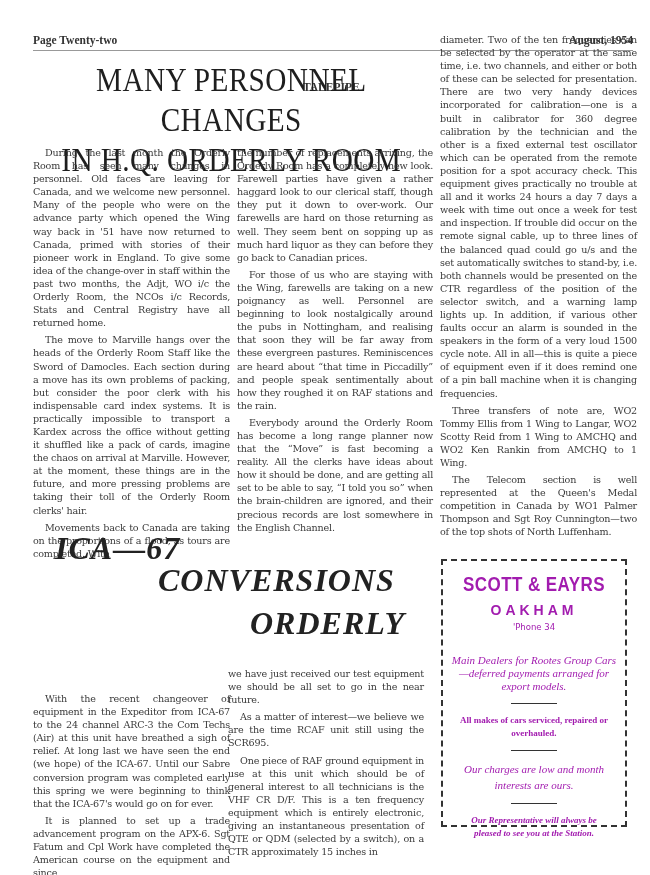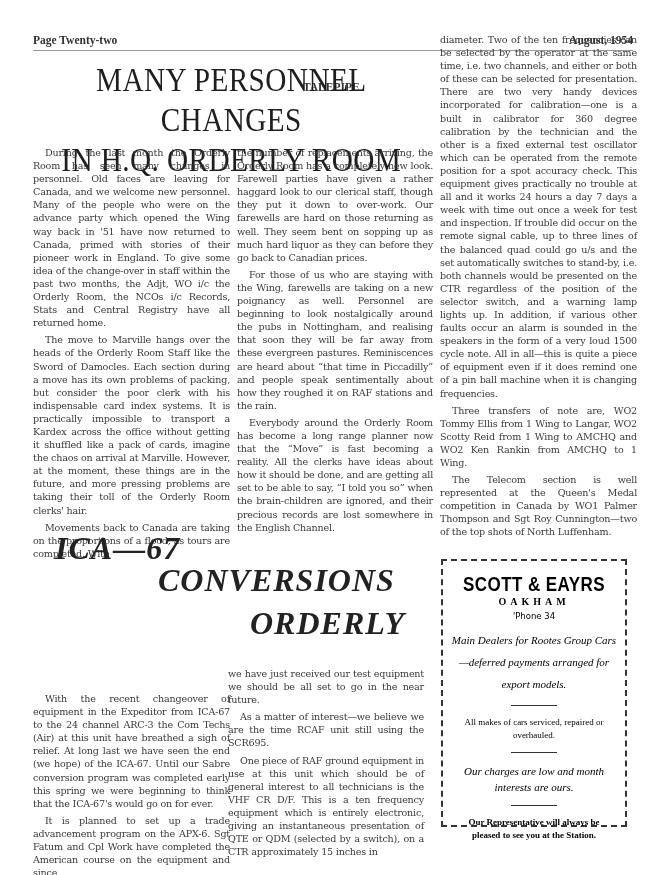--- a/index.html
+++ b/index.html
@@ -23,30 +23,30 @@
     .c2 { left: 237px; top: 146px; width: 196px; }
     .c3 { left: 440px; top: 33px; width: 197px; }
     .c1b { left: 33px; top: 692px; width: 197px; }
     .c2b { left: 228px; top: 667px; width: 196px; }
     .ica-head { position: absolute; font-family: "Liberation Serif", serif; font-weight: bold; font-style: italic;
       font-size: 32px; color: #222; letter-spacing: 1px; }
     .ica1 { left: 55px; top: 530px; }
     .ica2 { left: 158px; top: 562px; }
     .ica3 { left: 250px; top: 605px; }
     .ad { position: absolute; left: 441px; top: 559px; width: 186px; height: 268px;
-      border: 2px dashed #333; box-sizing: border-box; text-align: center; color: #000000; }
+      border: 2px dashed #333; box-sizing: border-box; text-align: center; color: #a21caf; }
     .ad .name { margin-top: 12px; font-family: "Liberation Sans", sans-serif; font-weight: bold; font-size: 20px;
       letter-spacing: 0.5px; transform: scaleX(0.85); }
-    .ad .town { margin-top: 0; font-family: Liberation Serif, serif; font-weight: bold; font-size: 10px; letter-spacing: 4px; }
+    .ad .town { margin-top: 6px; font-family: Liberation Sans, sans-serif; font-weight: bold; font-size: 14px; letter-spacing: 4px; }
     .ad .phone { margin-top: 4px; font-family: "DejaVu Sans", sans-serif; font-size: 8.5px; }
-    .ad .dealers { margin: 8px 8px 0 8px; font-family: "Liberation Serif", serif; font-style: italic; font-size: 11px; line-height: 22px; }
+    .ad .dealers { margin: 22px 8px 0 8px; font-family: "Liberation Serif", serif; font-style: italic; font-size: 11px; line-height: 13px; }
     .ad .divider { width: 46px; margin: 10px auto; border-top: 1.5px solid #333; }
-    .ad .service { margin: 8px 8px; font-family: "Liberation Serif", serif; font-weight: normal; font-size: 9px; line-height: 13px; }
+    .ad .service { margin: 8px 8px; font-family: "Liberation Serif", serif; font-weight: bold; font-size: 9px; line-height: 13px; }
     .ad .charges { margin: 0 8px; font-family: "Liberation Serif", serif; font-style: italic; font-size: 11px; line-height: 16px; }
-    .ad .rep { margin: 0 20px; font-family: "Liberation Serif", serif; font-weight: bold; font-size: 9px; line-height: 13px; }
+    .ad .rep { margin: 0 20px; font-family: "Liberation Serif", serif; font-weight: bold; font-size: 9px; line-height: 13px; font-style: italic; }
   </style>
 </head>
 <body>
 
 <div class="page">
   <div class="header">
     <span class="left">Page Twenty-two</span>
     <span class="center">TALEPIPE</span>
     <span class="right">August, 1954</span>
   </div>

